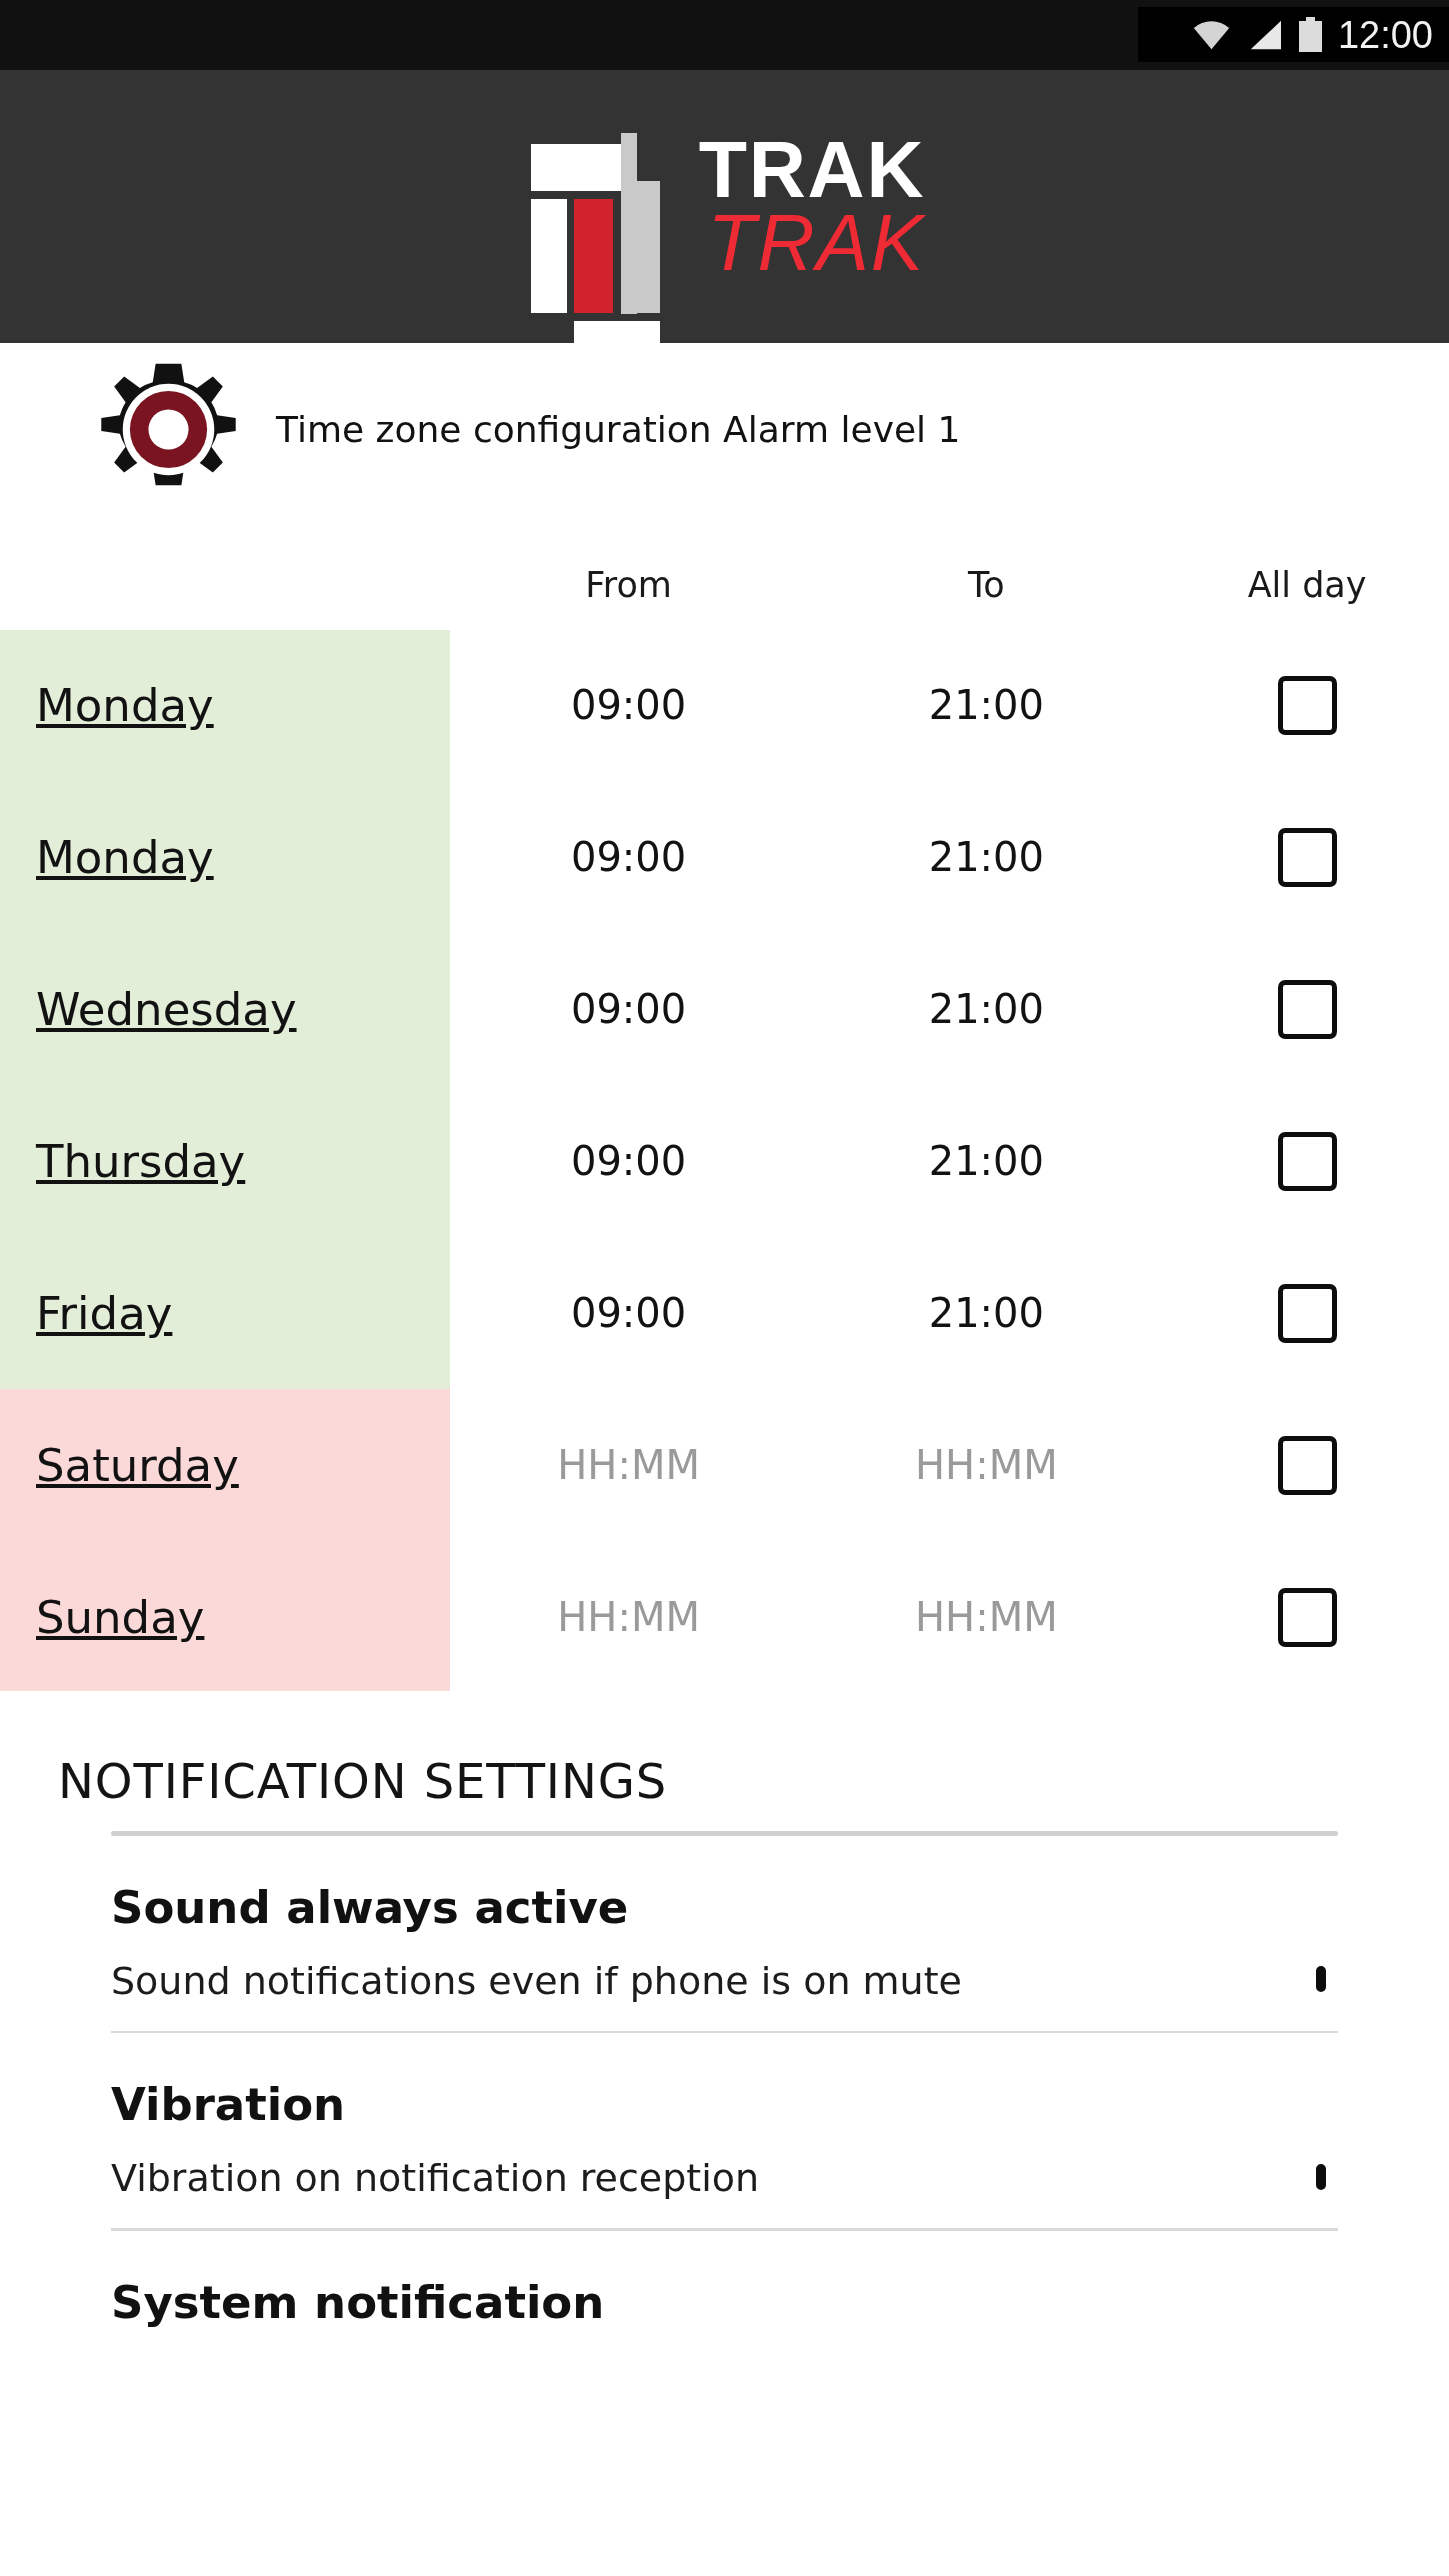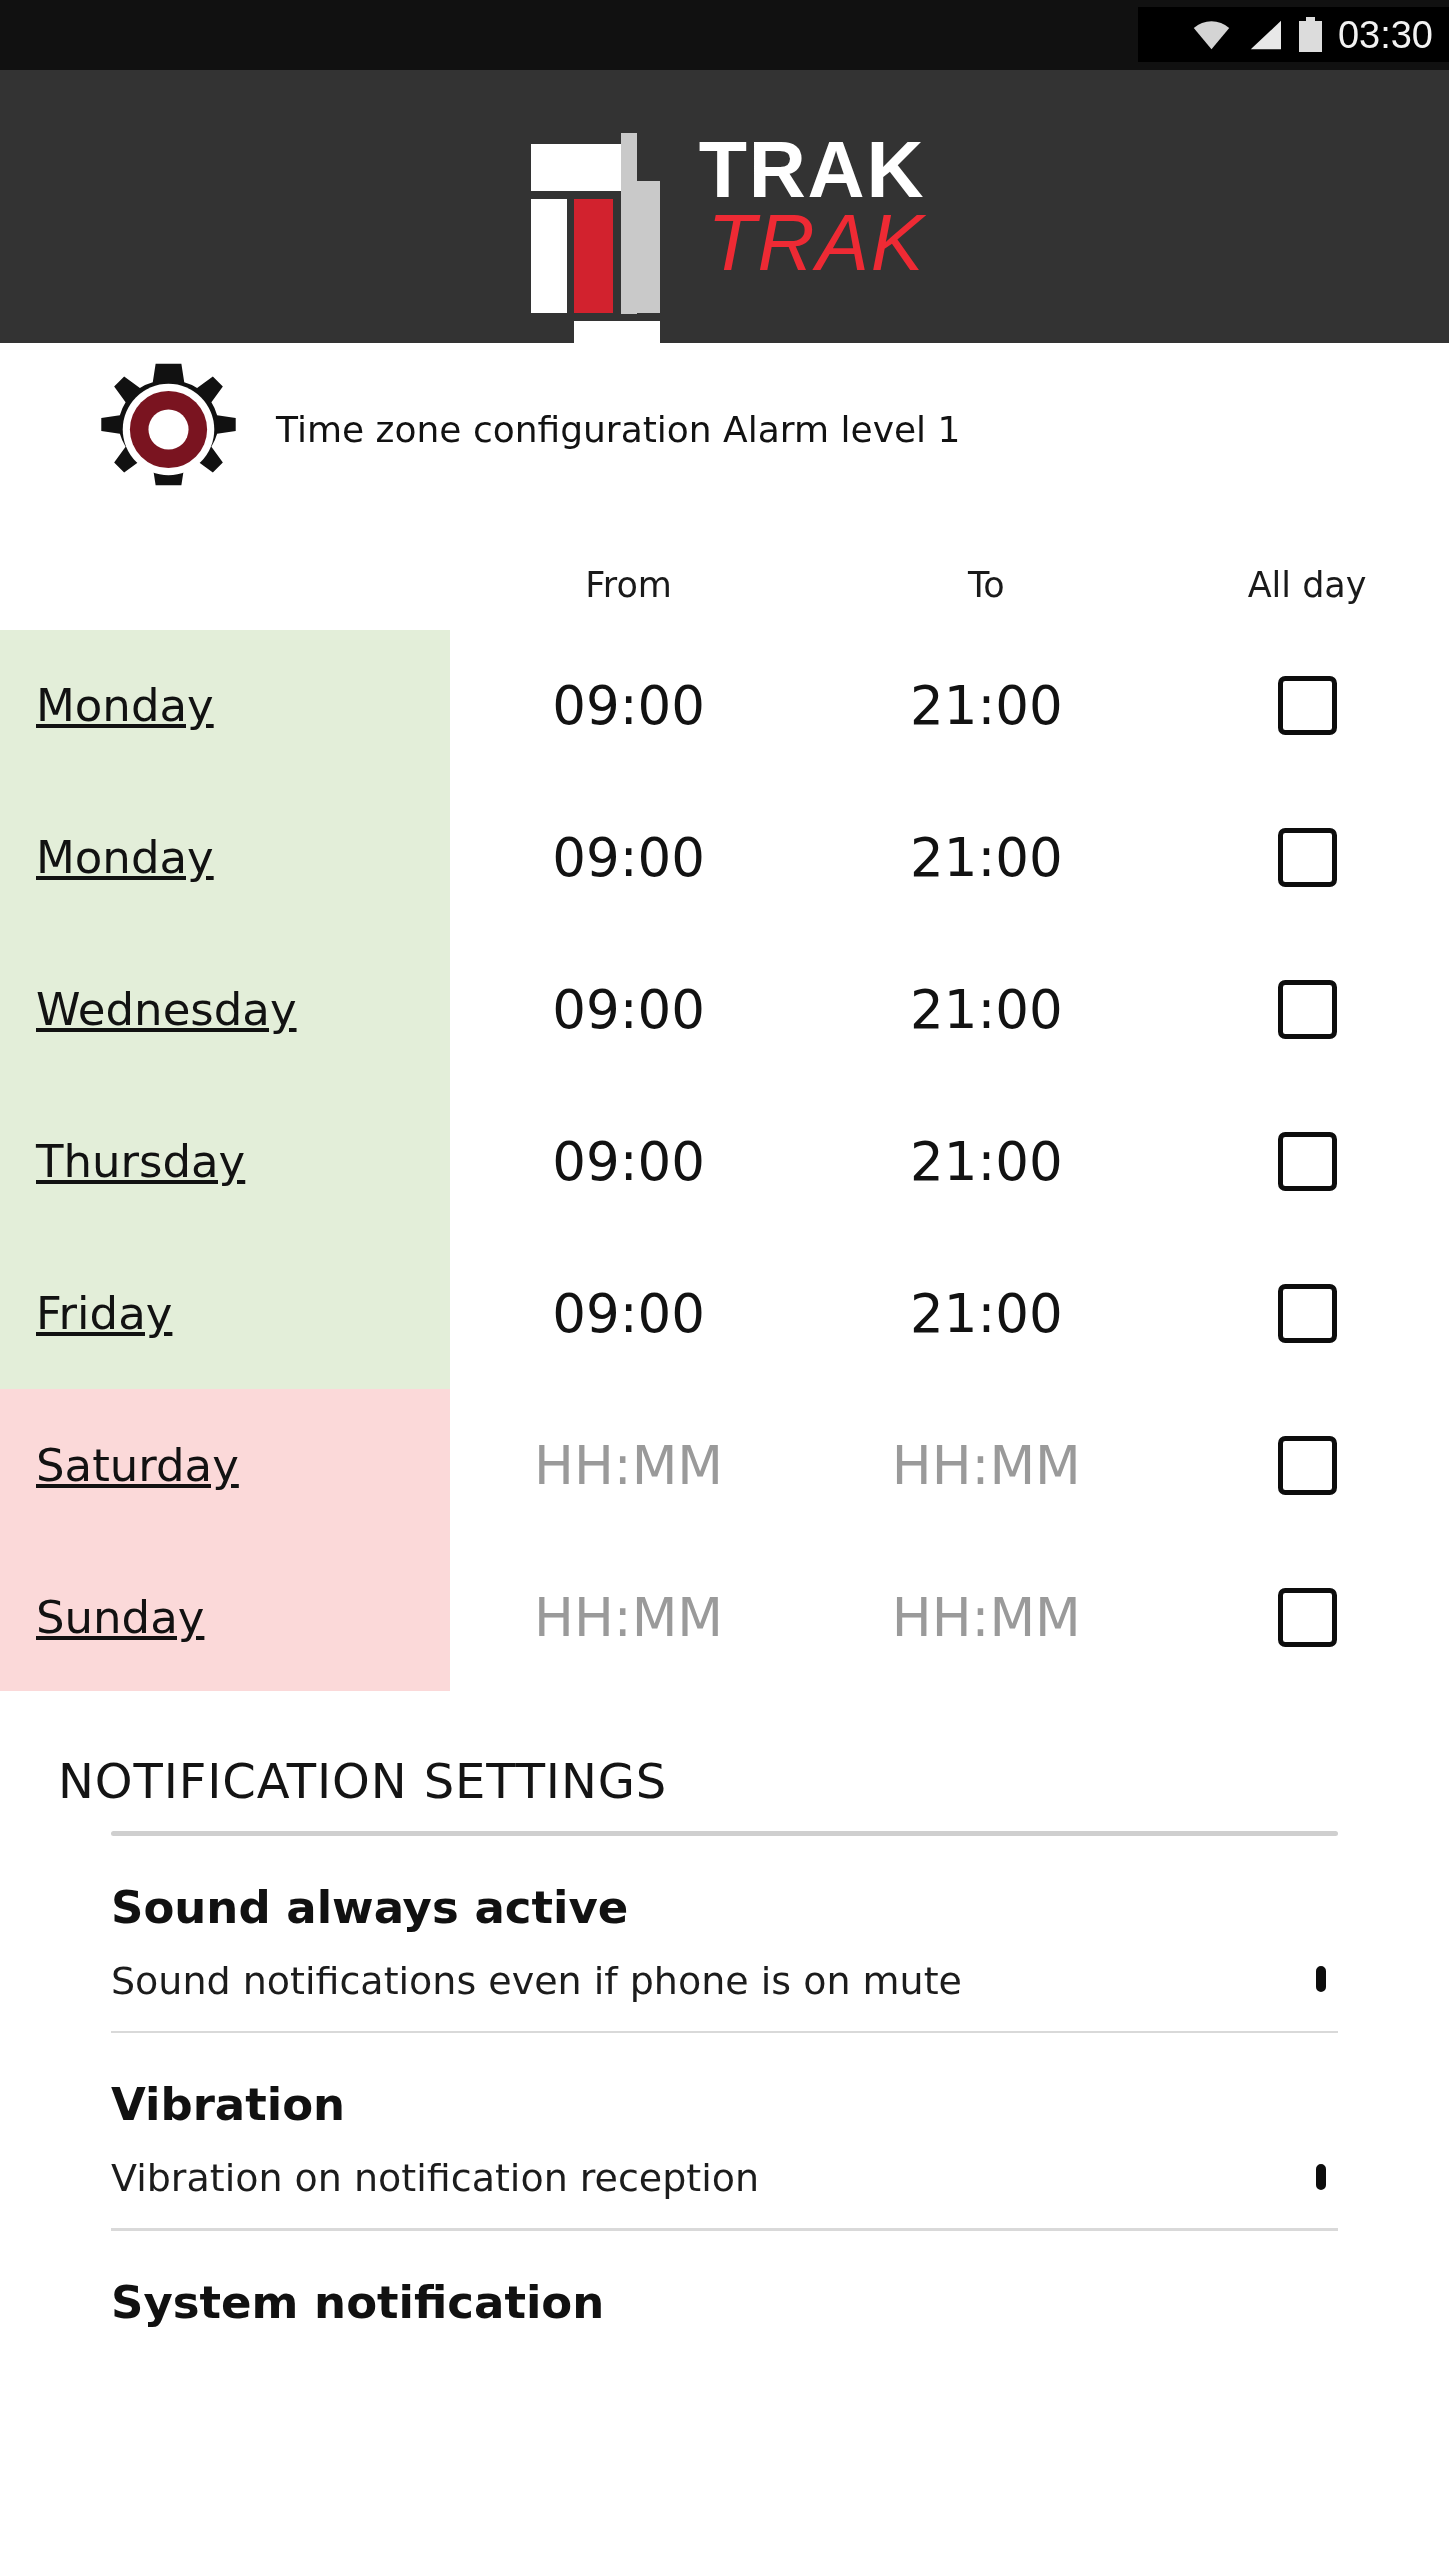--- a/index.html
+++ b/index.html
@@ -92,21 +92,21 @@
   .th {
     font-size:35px; color:#1a1a1a;
     font-family:"DejaVu Sans", sans-serif;
   }
   .dayname {
     font-size:45px; color:#121212;
     font-family:"DejaVu Sans", sans-serif;
     text-decoration:underline;
   }
   .timeval {
-    font-size:53px; color:#121212;
+    font-size:40px; color:#121212;
     font-family:"DejaVu Sans", sans-serif;
   }
   .timeval.placeholder { color:#9a9a9a; }
 
   .checkbox {
     width:59px; height:59px;
     border:5.4px solid #0d0d0d; border-radius:7.2px;
     background:#ffffff;
   }
 
@@ -154,21 +154,21 @@
       </span>
       <span class="signal-icon">
         <svg width="36" height="32" viewBox="0 0 40 36">
           <path d="M38 2 L38 34 L4 34 Z" fill="#e8e8e8"></path>
         </svg>
       </span>
       <span class="battery-icon">
         <span class="battery-cap"></span>
         <span class="battery-body"></span>
       </span>
-      <span class="clock">03:30</span>
+      <span class="clock">12:00</span>
     </div>
   </div>
 
   <div class="brandbar">
     <div class="logo-wrap">
       <span class="logo-mark">
         <span class="lm-b1"></span>
         <span class="lm-b2"></span>
         <span class="lm-b3"></span>
         <span class="lm-b4"></span>

